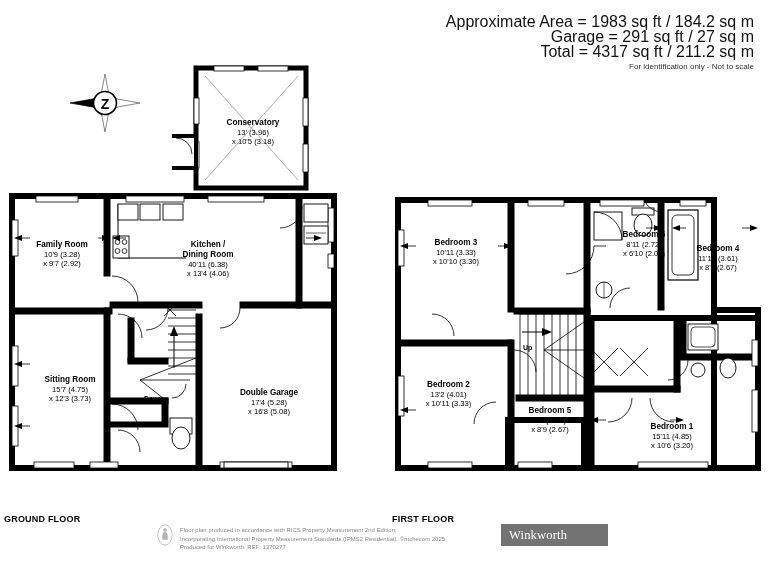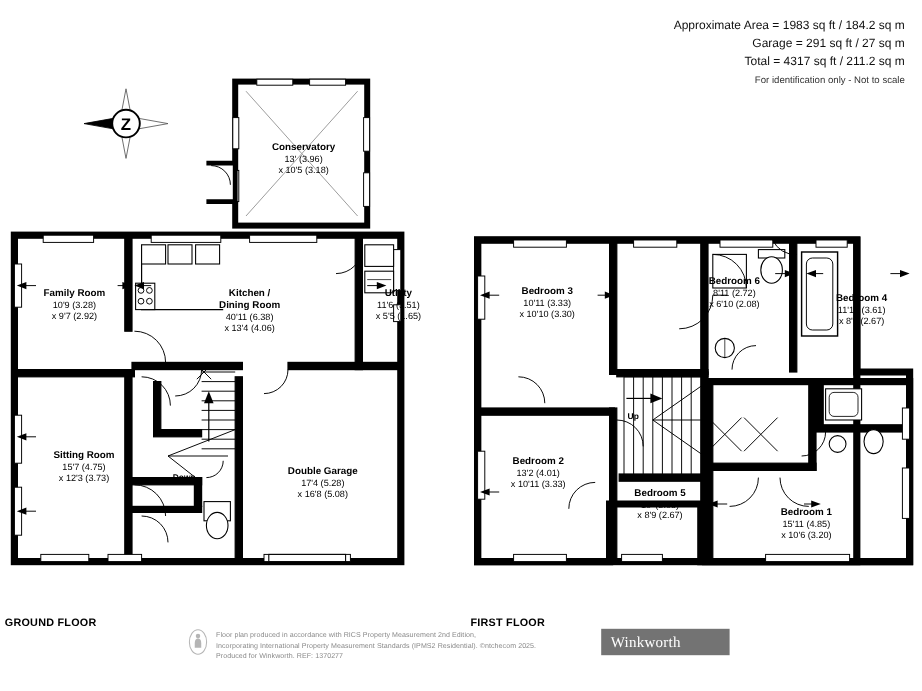--- a/index.html
+++ b/index.html
@@ -11,21 +11,21 @@
     overflow: hidden;
   }
   #root { position: relative; width: 768px; height: 576px; background:#fff; }
 
   
   .hdr { position:absolute; right:14px; top:14px; text-align:right; }
   .hdr-title {
     font-size: 19px; font-weight: bold; color:#000; letter-spacing:0.1px;
     line-height: 22px; white-space: nowrap;
   }
-  .hdr-line { font-size: 10px; color:#111; line-height: 15px; white-space: nowrap; }
+  .hdr-line { font-size: 16px; color:#111; line-height: 15px; white-space: nowrap; }
   .hdr-note { font-size: 8px; color:#333; line-height: 13px; margin-top:1px; white-space: nowrap; }
 
   
   .compass { position:absolute; left:68px; top:72px; width:74px; height:62px; }
 
   
   .plan { position:absolute; }
   .label { position:absolute; text-align:center; color:#000; white-space:nowrap; }
   .label .nm { font-size:8.2px; font-weight:bold; line-height:10px; }
   .label .dm { font-size:7.6px; line-height:9.4px; }
@@ -200,25 +200,20 @@
     <div class="dm">x 9'7 (2.92)</div>
   </div>
 
   <div class="label" style="left:160px; top:240px; width:96px;">
     <div class="nm">Kitchen /</div>
     <div class="nm">Dining Room</div>
     <div class="dm">40'11 (6.38)</div>
     <div class="dm">x 13'4 (4.06)</div>
   </div>
 
-  <div class="label" style="left:301px; top:240px; width:62px;">
-    <div class="nm">Utility</div>
-    <div class="dm">11'6 (3.51)</div>
-    <div class="dm">x 5'5 (1.65)</div>
-  </div>
 
   <div class="label" style="left:22px; top:375px; width:96px;">
     <div class="nm">Sitting Room</div>
     <div class="dm">15'7 (4.75)</div>
     <div class="dm">x 12'3 (3.73)</div>
   </div>
 
   <div class="label" style="left:218px; top:388px; width:102px;">
     <div class="nm">Double Garage</div>
     <div class="dm">17'4 (5.28)</div>
@@ -337,21 +332,21 @@
       </g>
     </g>
   </svg>
 
   <div class="label" style="left:404px; top:238px; width:104px;">
     <div class="nm">Bedroom 3</div>
     <div class="dm">10'11 (3.33)</div>
     <div class="dm">x 10'10 (3.30)</div>
   </div>
 
-  <div class="label" style="left:580px; top:230px; width:64px;">
+  <div class="label" style="left:612px; top:230px; width:64px;">
     <div class="nm">Bedroom 6</div>
     <div class="dm">8'11 (2.72)</div>
     <div class="dm">x 6'10 (2.08)</div>
   </div>
 
   <div class="label" style="left:676px; top:244px; width:84px;">
     <div class="nm">Bedroom 4</div>
     <div class="dm">11'10 (3.61)</div>
     <div class="dm">x 8'9 (2.67)</div>
   </div>

